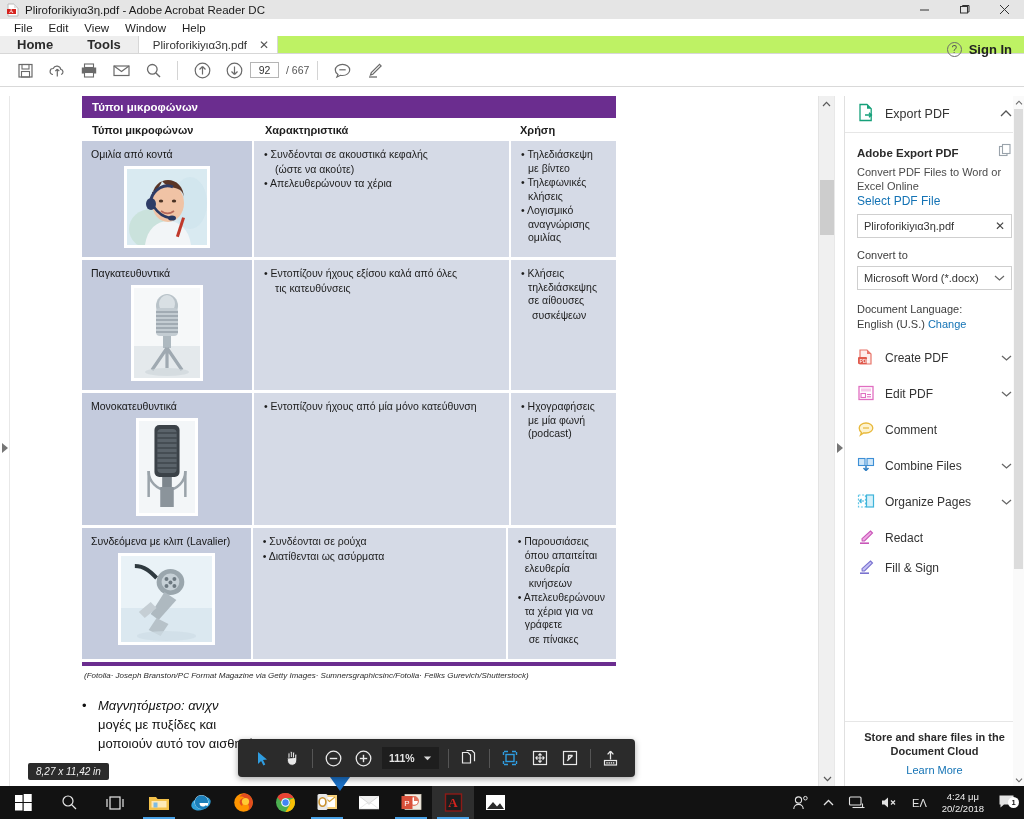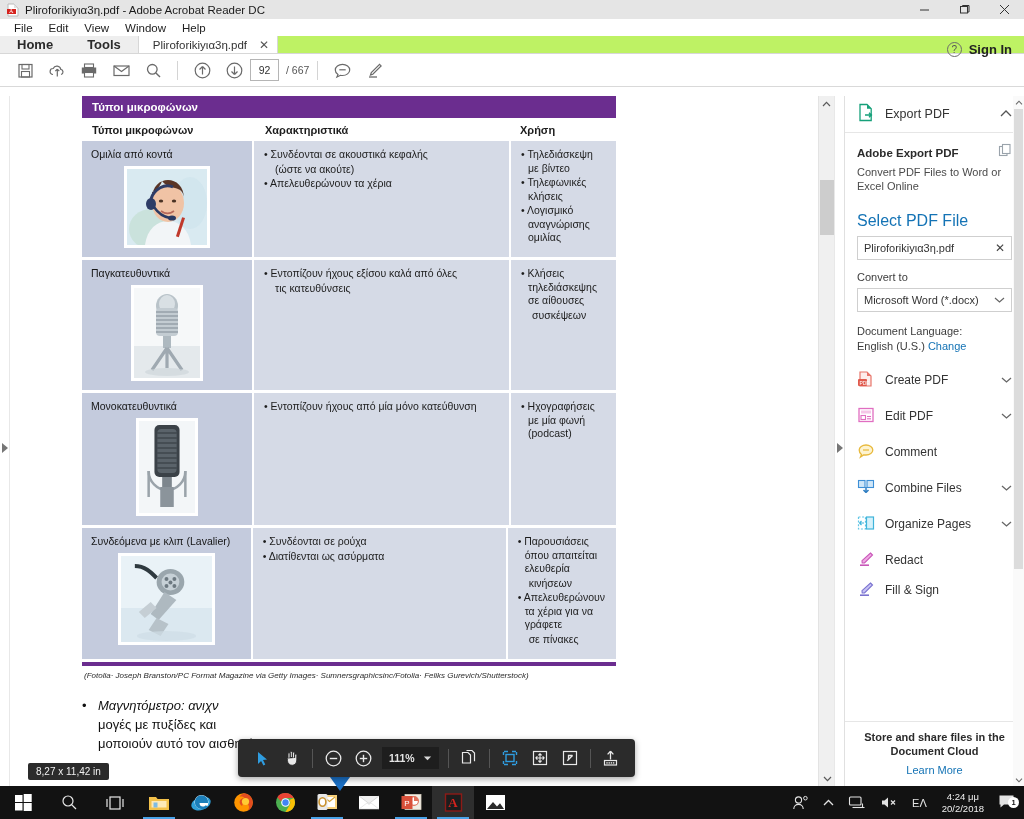--- a/index.html
+++ b/index.html
@@ -41,21 +41,21 @@
      padding-right:12px; gap:7px;}
   #tab-right .help{ width:15px;height:15px;border:1px solid #6b6b6b;border-radius:50%;
      font-size:10px;color:#555;display:flex;align-items:center;justify-content:center;}
   #tab-right .signin{ font-size:13px;color:#222;font-weight:bold; }
 
   
   #toolbar{ height:33px;background:#ffffff;border-bottom:1px solid #d9d9d9;
      display:flex;align-items:center;padding-left:9px; gap:0px;}
   .tbi{ width:32px;height:27px;display:flex;align-items:center;justify-content:center;color:#5a5a5a;}
   .tbsep{ width:1px;height:19px;background:#d4d4d4;margin:0 8px;}
-  #pagebox{ width:29px;height:22px;border:1px solid #b5b5b5;background:#fff;
+  #pagebox{ width:29px;height:16px;border:1px solid #b5b5b5;background:#fff;
      display:flex;align-items:center;justify-content:center;font-size:10.5px;color:#333;}
   #pagetot{ font-size:10.5px;color:#555;margin-left:7px;}
 
   
   #workspace{ position:absolute; left:0; top:96px; right:0; bottom:33px; display:flex; }
 
   
   #leftstrip{ width:10px; background:#ffffff; position:relative; flex:none;
      border-right:1px solid #e8e8e8;}
   #leftstrip .arrow{ position:absolute; left:2px; top:347px; width:0;height:0;
@@ -81,21 +81,21 @@
   #rightpane{ width:180px; background:#ffffff; flex:none; border-left:1px solid #e0e0e0;
      display:flex; flex-direction:column; position:relative; }
   .rp-header{ height:37px;display:flex;align-items:center;padding:0 12px;gap:9px;
      border-bottom:1px solid #e6e6e6;}
   .rp-header .t{ font-size:12.5px;color:#333; flex:1;}
   .rp-chev{ color:#555;font-size:11px; }
   .rp-body{ padding:10px 12px 8px 12px; }
   .rp-title{ font-size:11.5px;font-weight:bold;color:#2b2b2b;display:flex;align-items:flex-end;}
   .rp-title .spacer{flex:1}
   .rp-sub{ font-size:11px;color:#4b4b4b;margin-top:6px;line-height:14px;}
-  .rp-link{ font-size:16px;color:#1473b5;margin-top:19px;}
+  .rp-link{ font-size:12px;color:#1473b5;margin-top:1px;}
   .rp-field{ margin-top:6px;height:24px;border:1px solid #cfcfcf;background:#fff;
      display:flex;align-items:center;padding:0 6px;}
   .rp-field .v{ flex:1;font-size:11px;color:#333;overflow:hidden;white-space:nowrap;}
   .rp-field .x{ font-size:12px;color:#444;}
   .rp-label{ font-size:11px;color:#3c3c3c;margin-top:11px;}
   .rp-select{ margin-top:5px;height:24px;border:1px solid #cfcfcf;background:#fff;
      display:flex;align-items:center;padding:0 6px;}
   .rp-select .v{ flex:1;font-size:11px;color:#333;}
   .rp-docl{ font-size:11px;color:#3c3c3c;margin-top:12px;line-height:15px;}
   .rp-docl a{ color:#1473b5;text-decoration:none;}
@@ -131,21 +131,21 @@
      padding-left:7px; text-indent:-7px;}
   .photo{ margin:6px auto 0 auto; background:#fff; padding:3px; }
   .photo .inner{ width:100%;height:100%; position:relative; overflow:hidden;}
   .botline{ height:4px; background:#6b2d8f; margin-top:2px;}
   .credit{ font-size:8px;color:#2a2a2a;font-style:italic;margin-top:5px;padding-left:2px;}
   .bodytxt{ margin-top:16px; padding-left:16px; font-size:13px; color:#111; line-height:19px;}
   .bodytxt .bullet{ position:absolute; left:0px; }
 
   
   #sizetip{ position:absolute; left:18px; bottom:6px; background:#2b2b2b; color:#f0f0f0;
-     font-size:10px; padding:3px 8px; border-radius:2px; z-index:40;}
+     font-size:10px; padding:3px 8px; border-radius:2px; z-index:40;font-style:italic;}
 
   
   #floattb{ position:absolute; left:238px; bottom:42px; height:38px; background:#2b2b2b;
      border-radius:4px; display:flex; align-items:center; padding:0 9px; gap:0px; z-index:50;
      box-shadow:0 2px 6px rgba(0,0,0,.35);}
   #floattb .fi{ width:30px;height:30px;display:flex;align-items:center;justify-content:center;color:#e9e9e9;}
   #floattb .fsep{ width:1px;height:19px;background:#555;margin:0 5px;}
   #zoomval{ background:#1e1e1e;height:22px;display:flex;align-items:center;gap:8px;
      padding:0 7px;margin:0 4px;}
   #zoomval .z{ font-size:10.5px;color:#e4e4e4;font-weight:bold;}

